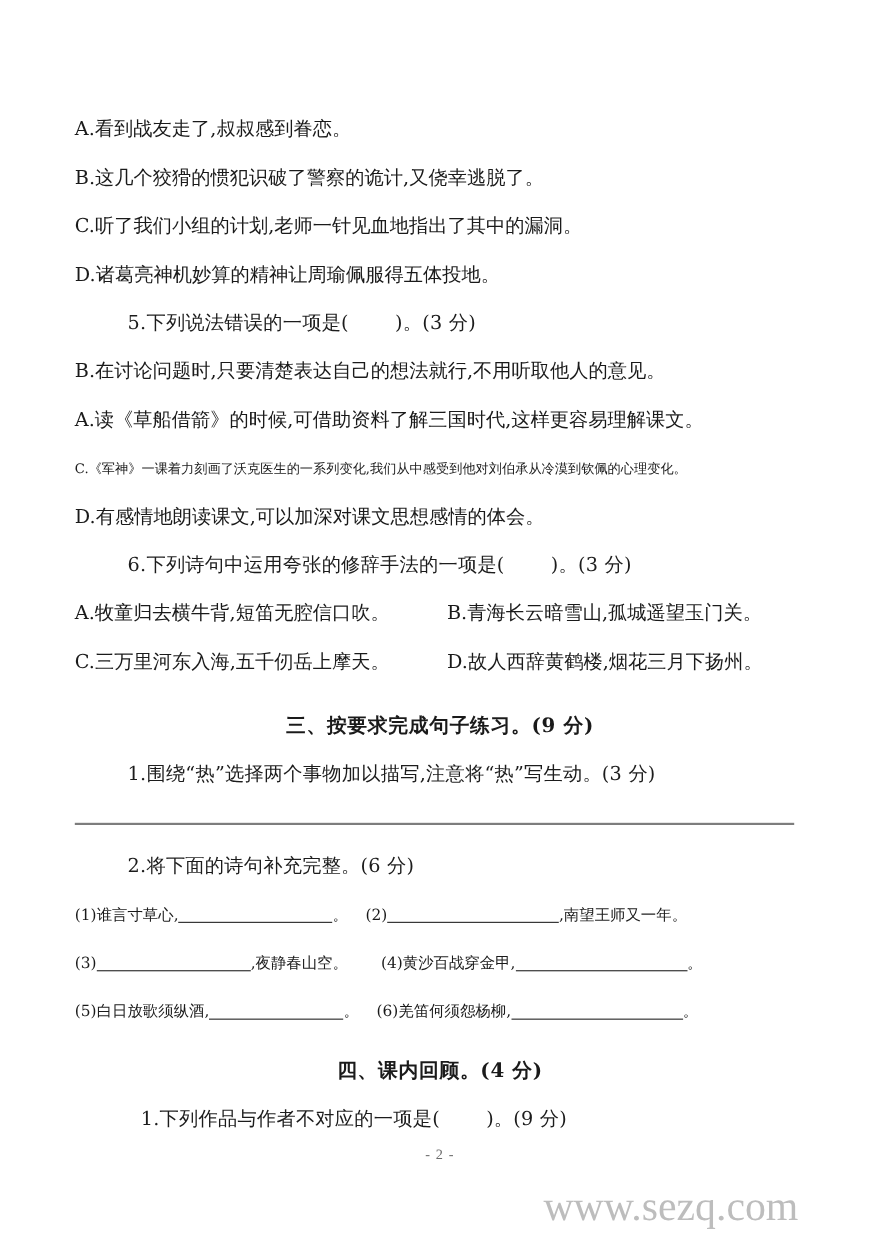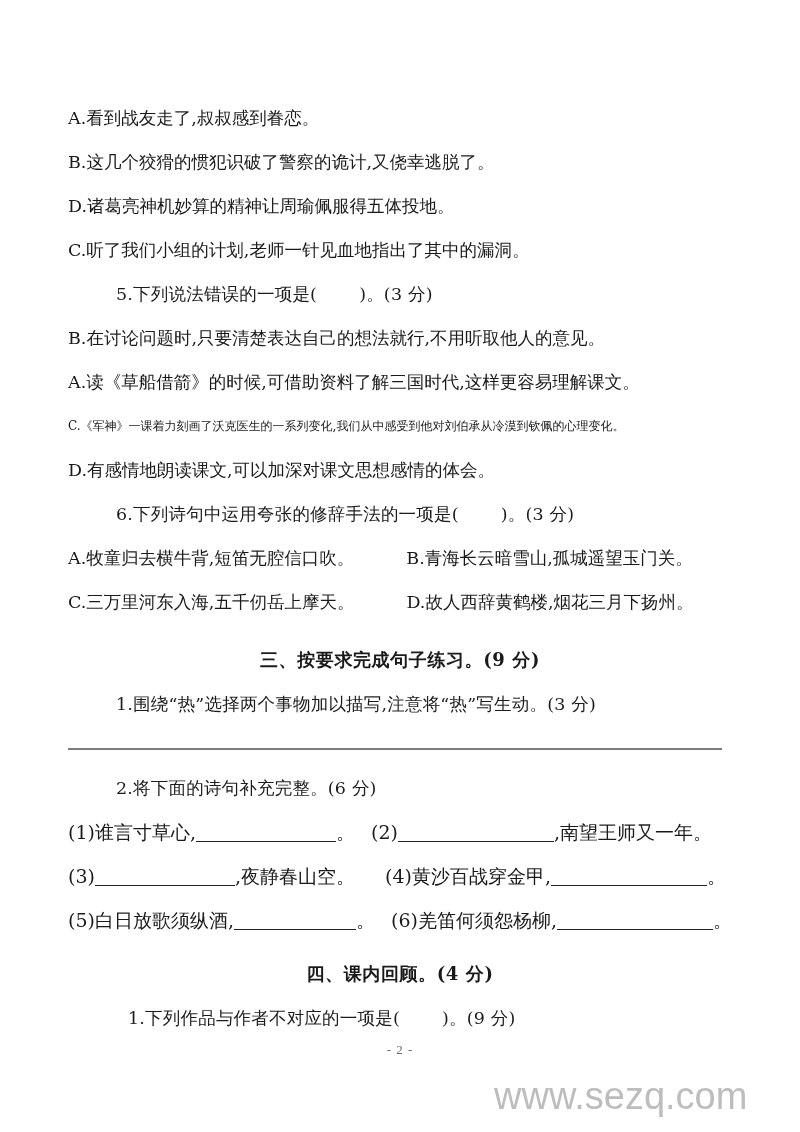--- a/index.html
+++ b/index.html
@@ -90,21 +90,21 @@
   .b-xl  { width: 156px; }
 
   .gap-sm { display: inline-block; width: 16px; }
   .gap-md { display: inline-block; width: 30px; }
   .gap-lg { display: inline-block; width: 52px; }
 
   .paren-gap { display: inline-block; width: 42px; }
 
   
   .poem-row {
-    font-size: 19px;
+    font-size: 14px;
     line-height: 44px;
     height: 44px;
     white-space: nowrap;
   }
 
   
   .page-number {
     position: absolute;
     left: 0;
     top: 1042px;
@@ -113,21 +113,21 @@
     font-size: 13px;
     color: #6a6a6a;
     font-family: "Liberation Serif", serif;
     letter-spacing: 1px;
   }
 
   .watermark {
     position: absolute;
     left: 494px;
     top: 1075px;
-    font-family: Liberation Sans, sans-serif;
+    font-family: Liberation Serif, serif;
     font-size: 38px;
     color: #bdbdbd;
     letter-spacing: 0px;
     white-space: nowrap;
     user-select: none;
   }
 </style>
 </head>
 <body>
 
@@ -135,24 +135,24 @@
 
   <div class="content">
 
     <div class="opt">
       <span>A.看到战友走了,叔叔感到眷恋。</span>
     </div>
     <div class="opt">
       <span>B.这几个狡猾的惯犯识破了警察的诡计,又侥幸逃脱了。</span>
     </div>
     <div class="opt">
+      <span>C.听了我们小组的计划,老师一针见血地指出了其中的漏洞。</span>
+    </div>
+    <div class="opt">
       <span>D.诸葛亮神机妙算的精神让周瑜佩服得五体投地。</span>
-    </div>
-    <div class="opt">
-      <span>C.听了我们小组的计划,老师一针见血地指出了其中的漏洞。</span>
     </div>
 
     <div class="line">
       <span>5.下列说法错误的一项是(</span><span class="paren-gap"></span><span>)。(3 分)</span>
     </div>
     <div class="opt">
       <span>B.在讨论问题时,只要清楚表达自己的想法就行,不用听取他人的意见。</span>
     </div>
     <div class="opt">
       <span>A.读《草船借箭》的时候,可借助资料了解三国时代,这样更容易理解课文。</span>

